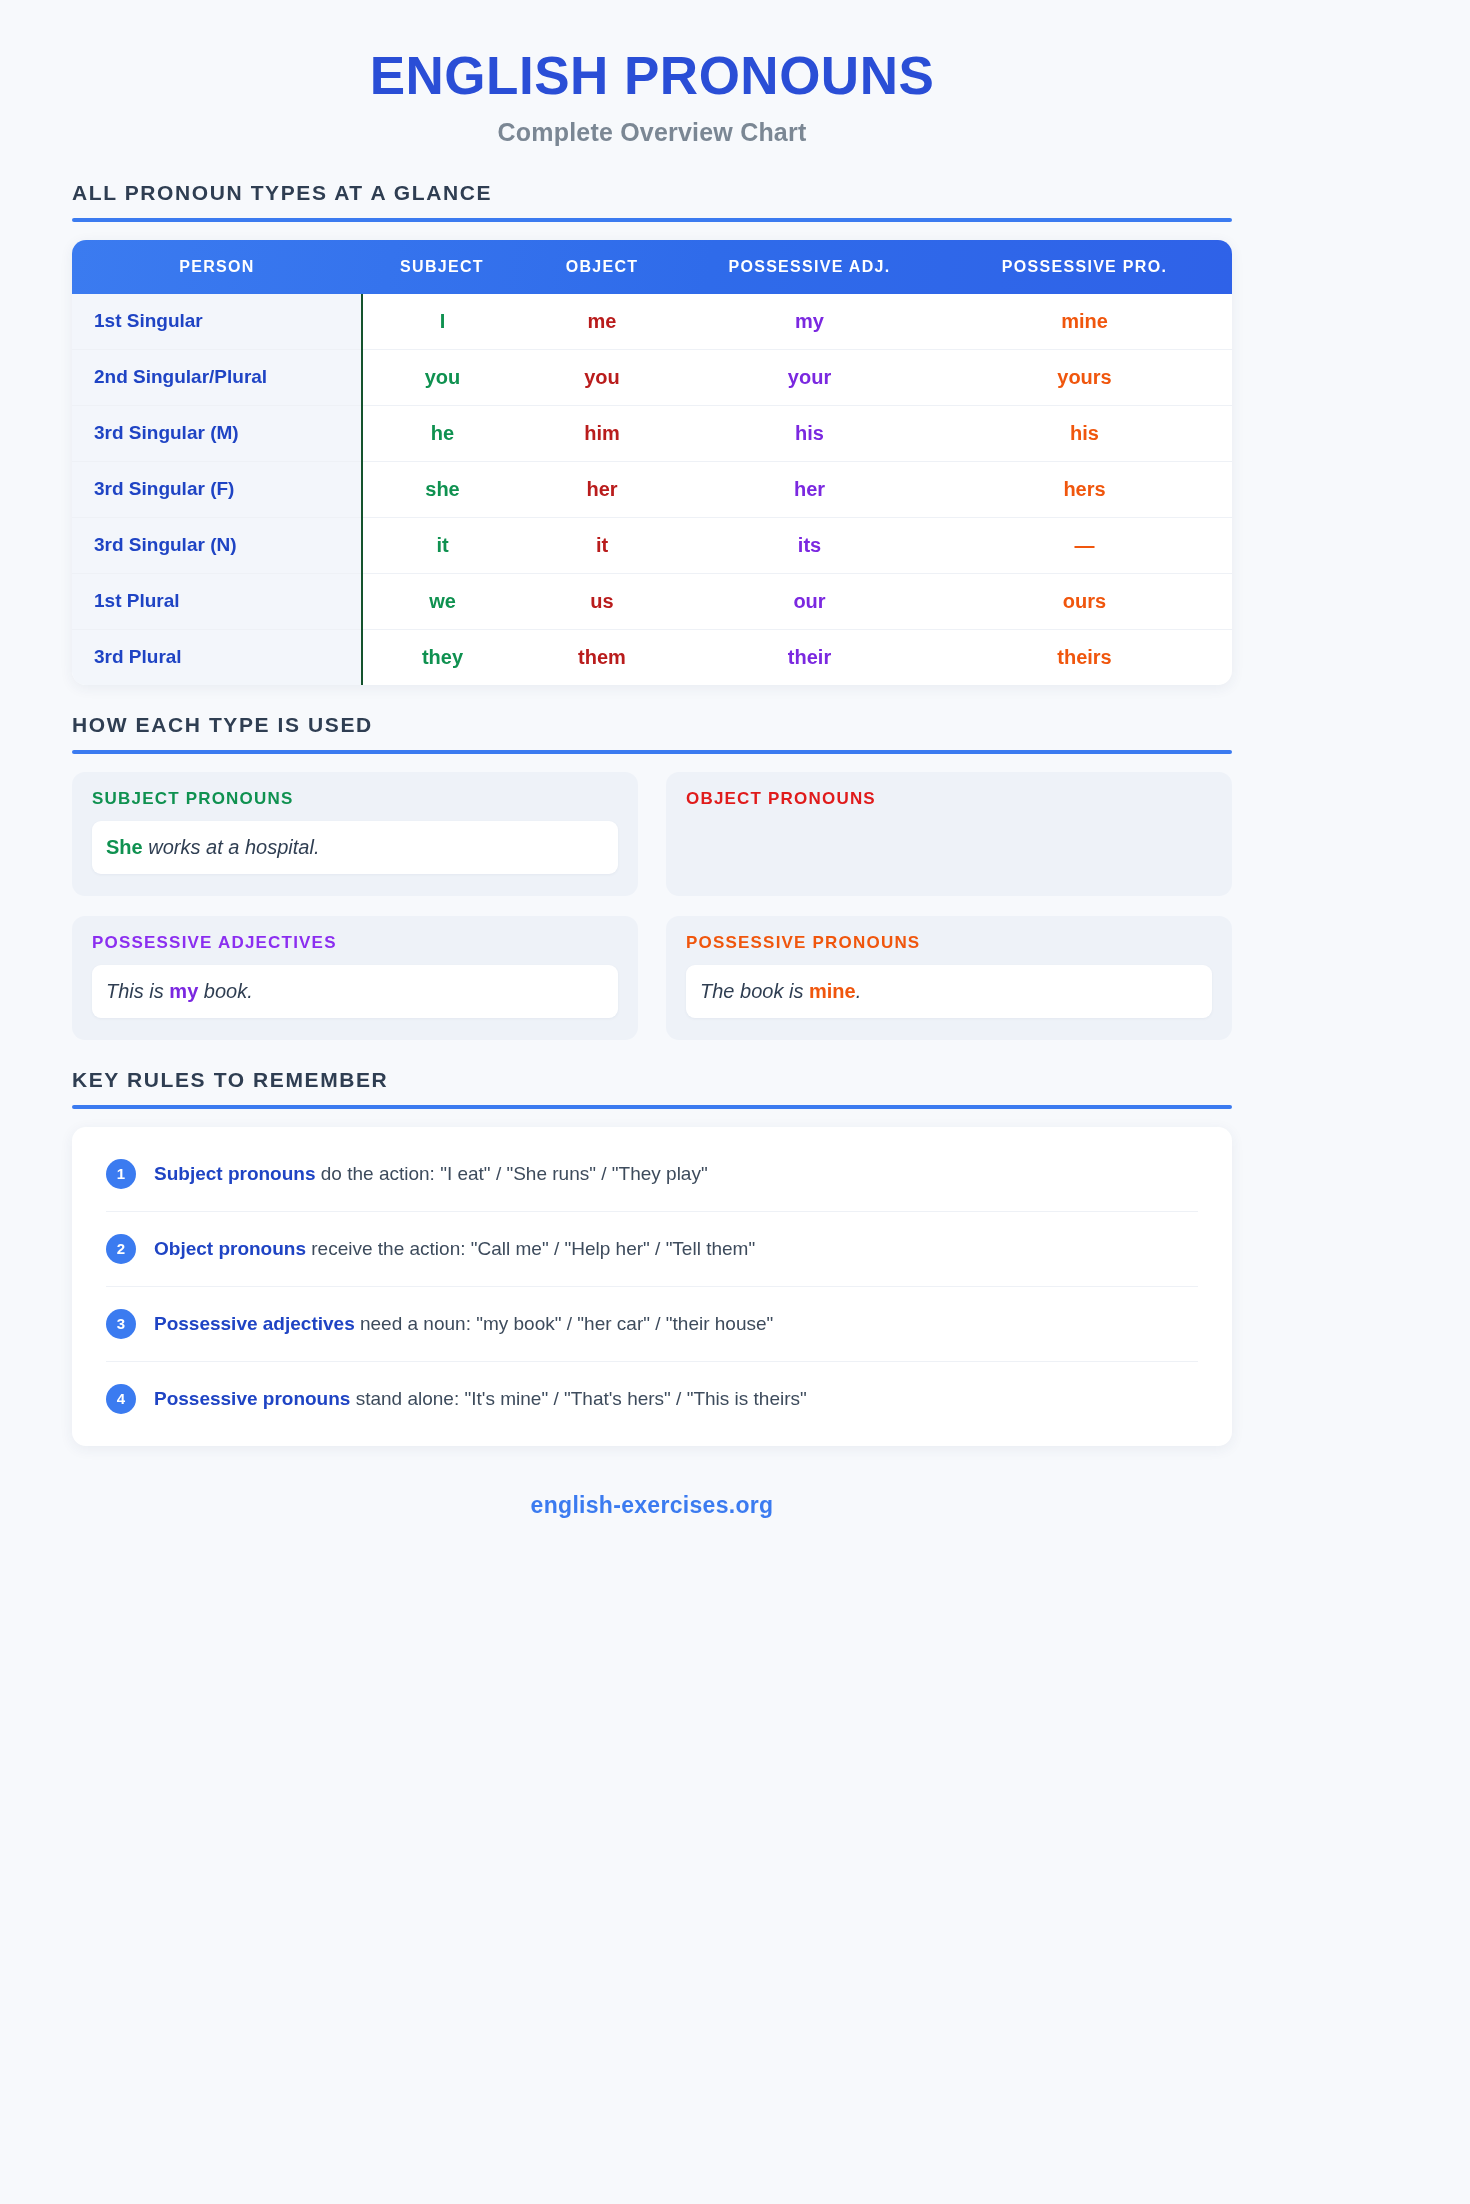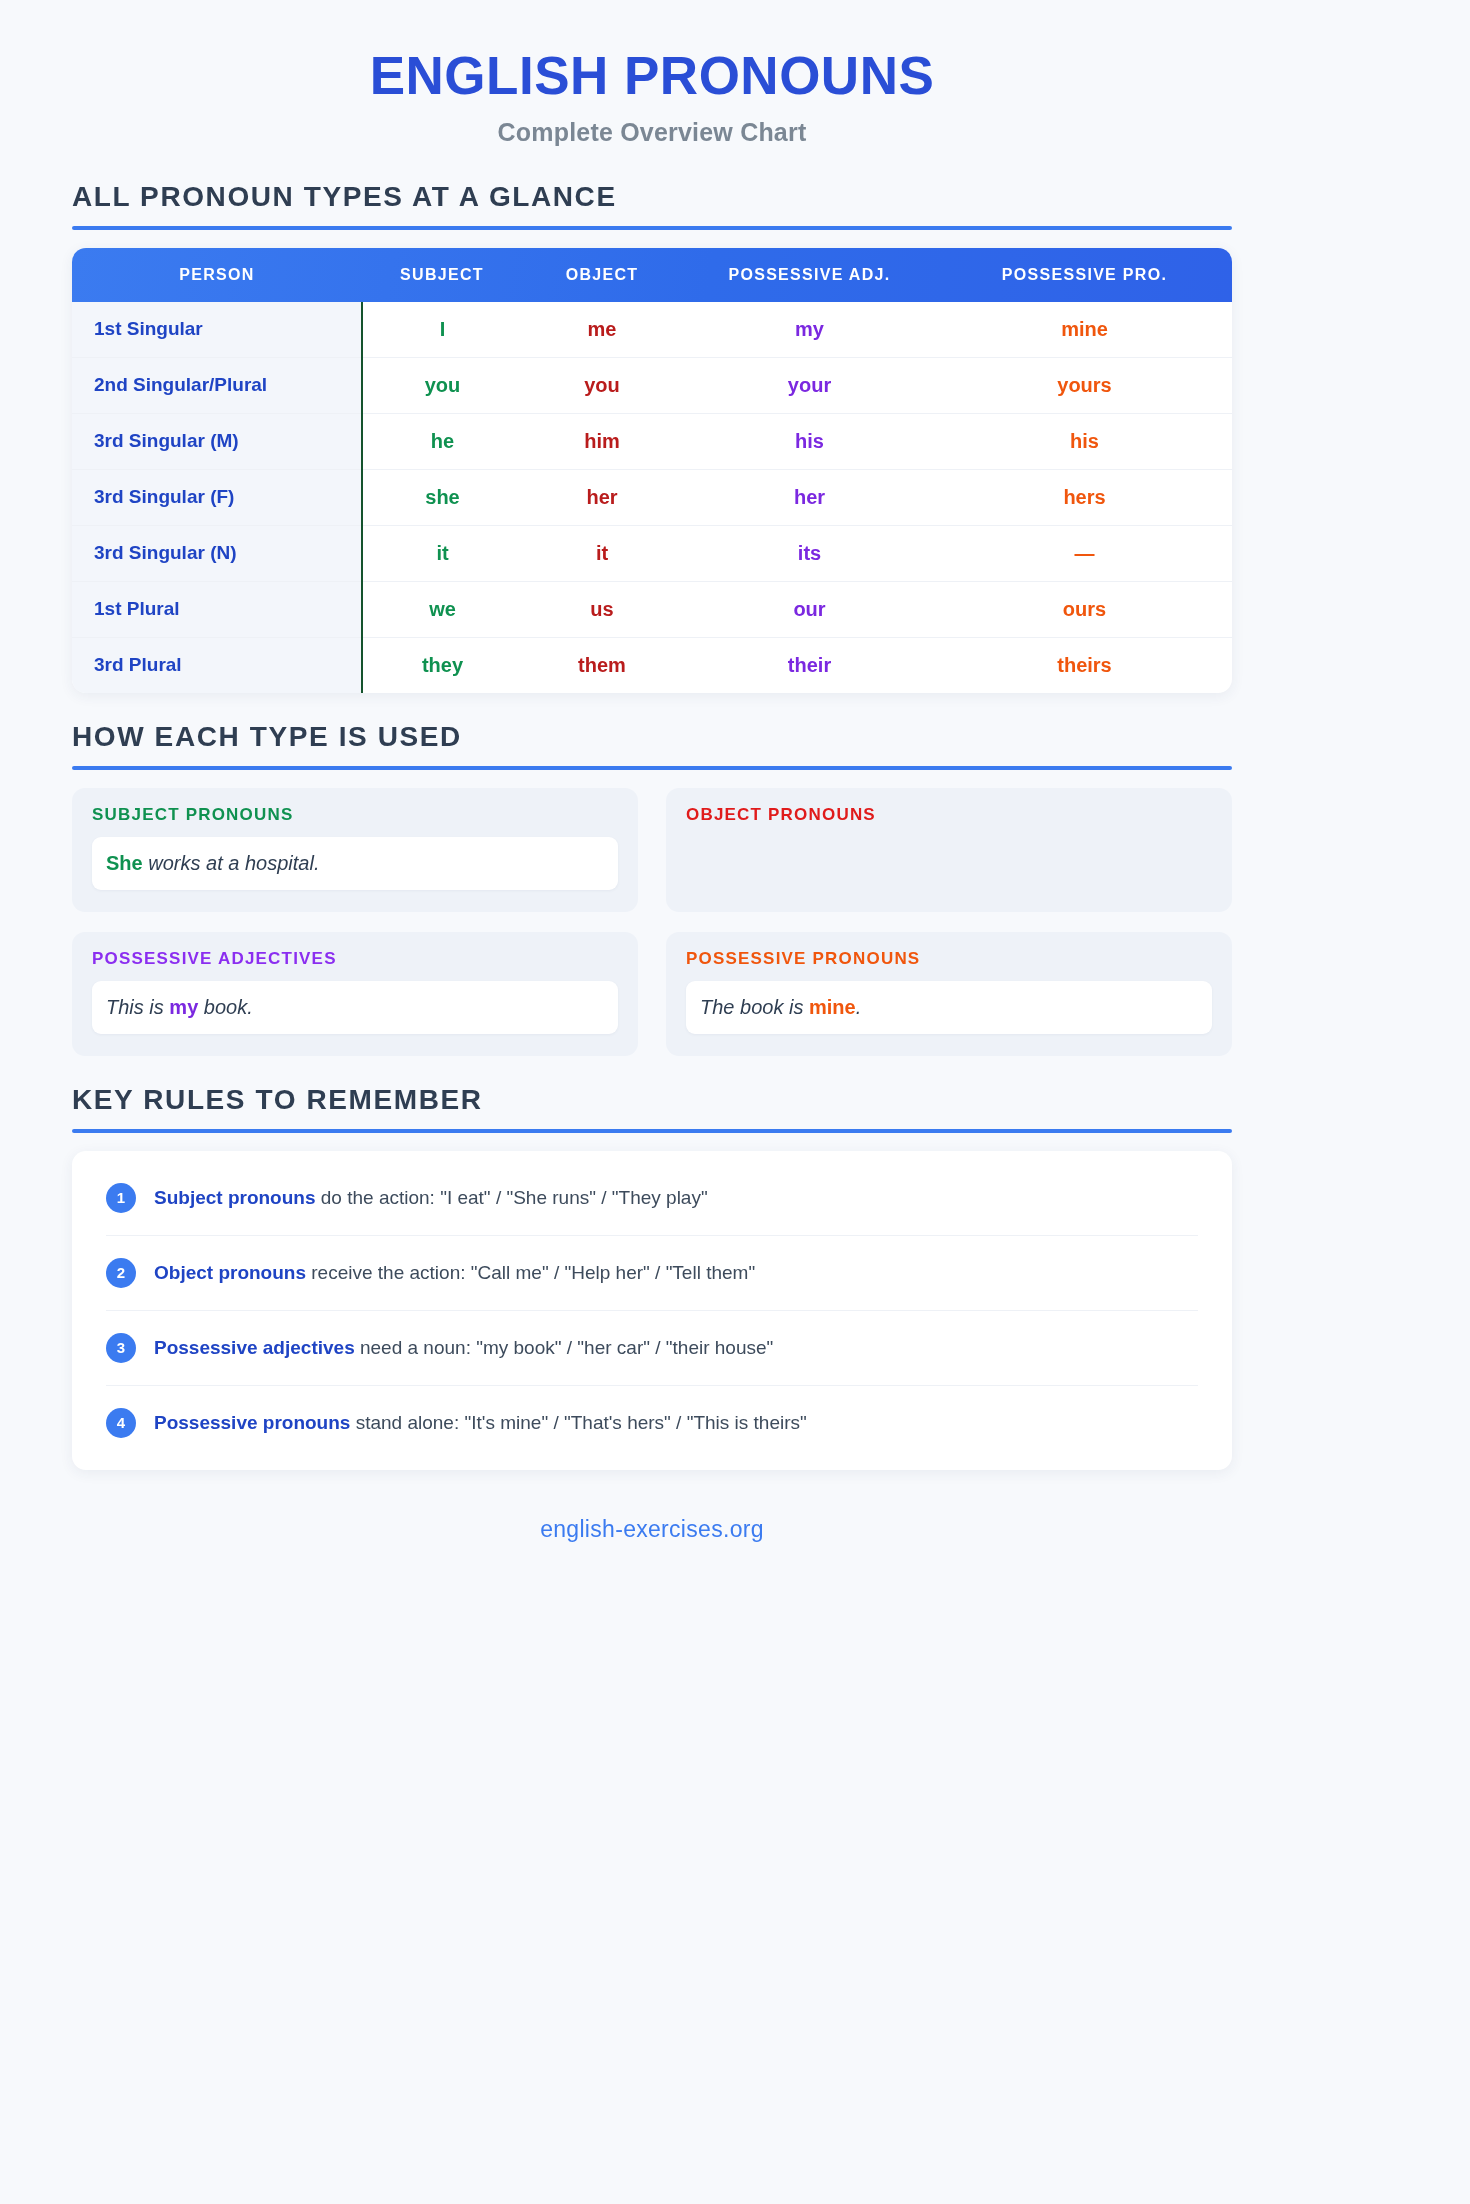--- a/index.html
+++ b/index.html
@@ -24,21 +24,21 @@
     margin-top:14px;
     font-size:25px;
     font-weight:bold;
     color:#7b8794;
     letter-spacing:0.2px;
   }
 
   
   .sect { margin:0 72px; }
   .sect-title {
-    font-size:28px;
+    font-size:21px;
     font-weight:bold;
     letter-spacing:1.6px;
     color:#2f3e52;
     padding-bottom:13px;
   }
   .sect-rule {
     height:4px;
     background:#3b7bf0;
     border-radius:2px;
     margin-bottom:18px;
@@ -147,21 +147,21 @@
     justify-content:center;
   }
   .rule-txt { font-size:19px; color:#3d4b5c; line-height:1.35; }
   .rule-txt b { color:#1f44c4; font-weight:bold; }
 
   
   .footer {
     text-align:center;
     padding-top:46px;
     font-size:23px;
-    font-weight:normal;
+    font-weight:bold;
     color:#3b7bf0;
     letter-spacing:0.3px;
   }
   .gap-lg { height:34px; }
   .gap-md { height:28px; }
 </style>
 </head>
 <body>
 
 <div class="page">

